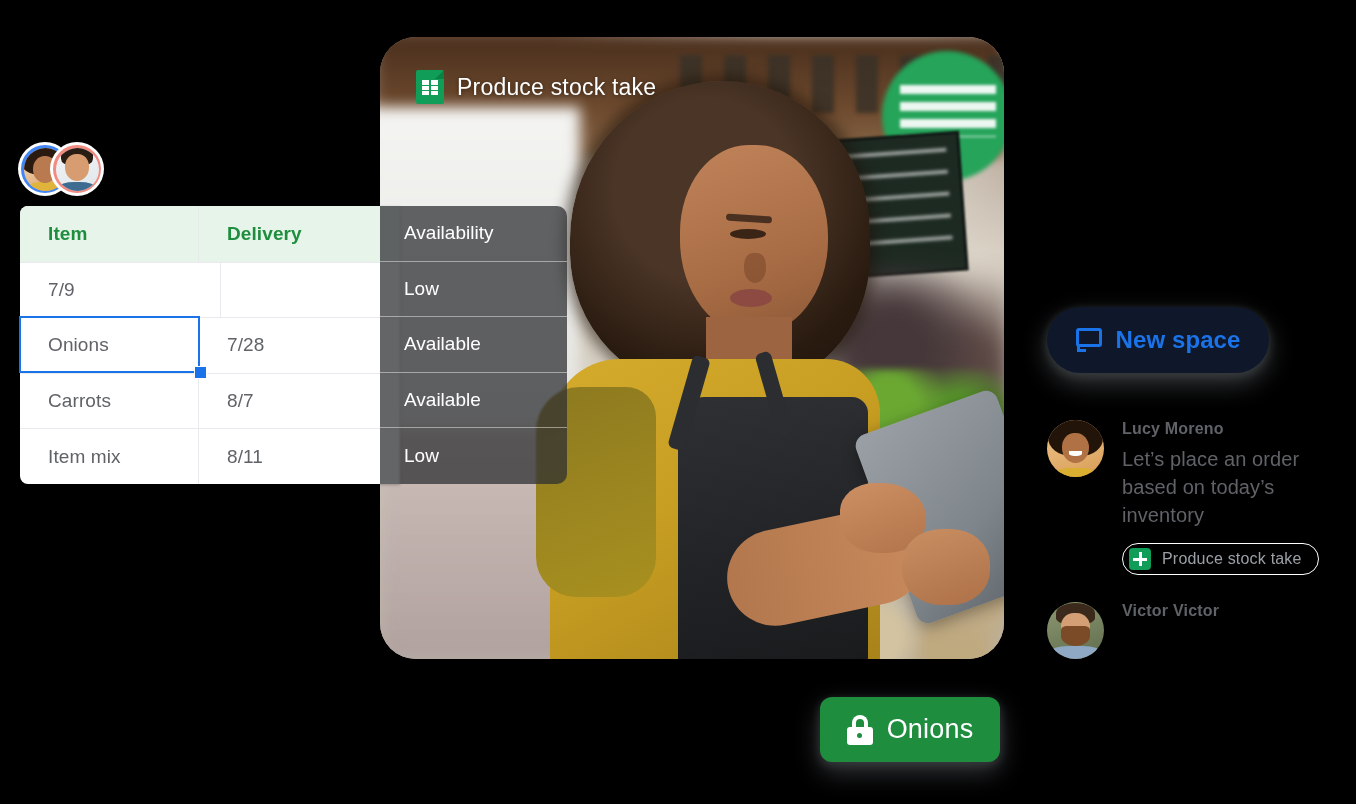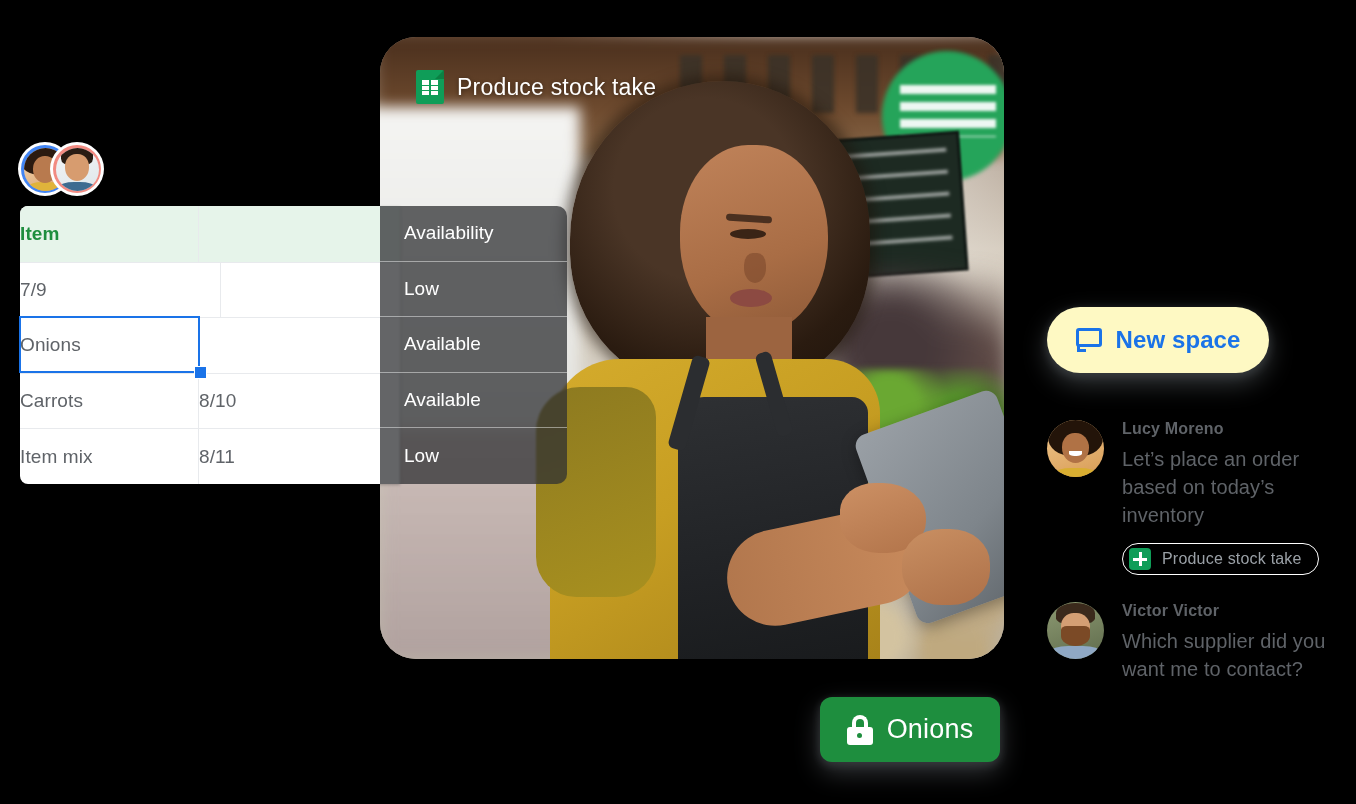--- a/index.html
+++ b/index.html
@@ -53,20 +53,21 @@
   }
   .sheet-base {
     position: absolute; inset: 0; width: 380px; background: #ffffff;
     border-radius: 8px 0 0 8px; overflow: hidden;
     box-shadow: 0 1px 3px rgba(0,0,0,.25);
   }
   .srow { display: flex; height: 55.6px; }
   .srow.head { background: #e6f4ea; height: 55.6px; }
   .scell {
     display: flex; align-items: center;
+    padding-left: 28px;
     font-size: 19px; color: #5f6368; letter-spacing: .1px;
     border-right: 1px solid #e8eaed;
     text-align: center;
   }
   .scell.c-item { width: 179px; }
   .scell.c-del  { width: 201px; border-right: 1px solid #e8eaed; }
   .srow.head .scell { color: #1e8e3e; font-weight: 600; font-size: 19px; }
   .srow:not(.head) { border-top: 1px solid #e8eaed; }
 
   
@@ -291,21 +292,21 @@
   }
   .lock-icon .keyhole {
     position:absolute; left:10.5px; top:18px; width:5px; height:5px;
     background:#1e8e3e; border-radius:50%;
   }
   .share-label { color:#fff; font-size:27px; font-weight:400; letter-spacing:.2px; }
 
   
   .new-space {
     position:absolute; left:1047px; top:307px; width:222px; height:66px;
-    background:#fef9c3; border-radius:33px;
+    background:#0f172a; border-radius:33px;
     display:flex; align-items:center; justify-content:center; gap:14px;
     box-shadow: 0 10px 26px rgba(60,64,67,.9), 0 3px 10px rgba(60,64,67,.8);
     cursor:pointer;
   }
   .chat-icon { width:26px; height:24px; position:relative; }
   .chat-icon .bubble {
     position:absolute; left:0; top:0; width:26px; height:19px;
     border:3px solid #1a73e8; border-radius:3px;
   }
   .chat-icon .tail {
@@ -425,31 +426,33 @@
       </div>
       <div class="doc-title-text">Produce stock take</div>
     </div>
   </div>
 
   <div class="sheet">
 
     <div class="sheet-base">
       <div class="srow head">
         <div class="scell c-item">Item</div>
+        <div class="scell c-del">Delivery</div>
       </div>
 
       <div class="srow">
         <div class="scell c-del">7/9</div>
       </div>
       <div class="srow">
         <div class="scell c-item">Onions</div>
+        <div class="scell c-del">7/28</div>
       </div>
       <div class="srow">
         <div class="scell c-item">Carrots</div>
-        <div class="scell c-del">8/10</div>
+        <div class="scell c-del">8/7</div>
       </div>
       <div class="srow">
         <div class="scell c-item">Item mix</div>
         <div class="scell c-del">8/11</div>
       </div>
     </div>
 
     <div class="sheet-overlay">
       <div class="orow head">Availability</div>
       <div class="orow">Low</div>
@@ -498,17 +501,16 @@
 
   <div class="msg msg-2">
     <div class="msg-avatar ma-victor">
       <div class="hair"></div>
       <div class="face"></div>
       <div class="beard"></div>
       <div class="shirt"></div>
     </div>
     <div class="msg-body">
       <div class="msg-name">Victor Victor</div>
-      <div class="msg-text">Which supplier did you want me to contact?</div>
     </div>
   </div>
 
 </div>
 
 </body></html>

